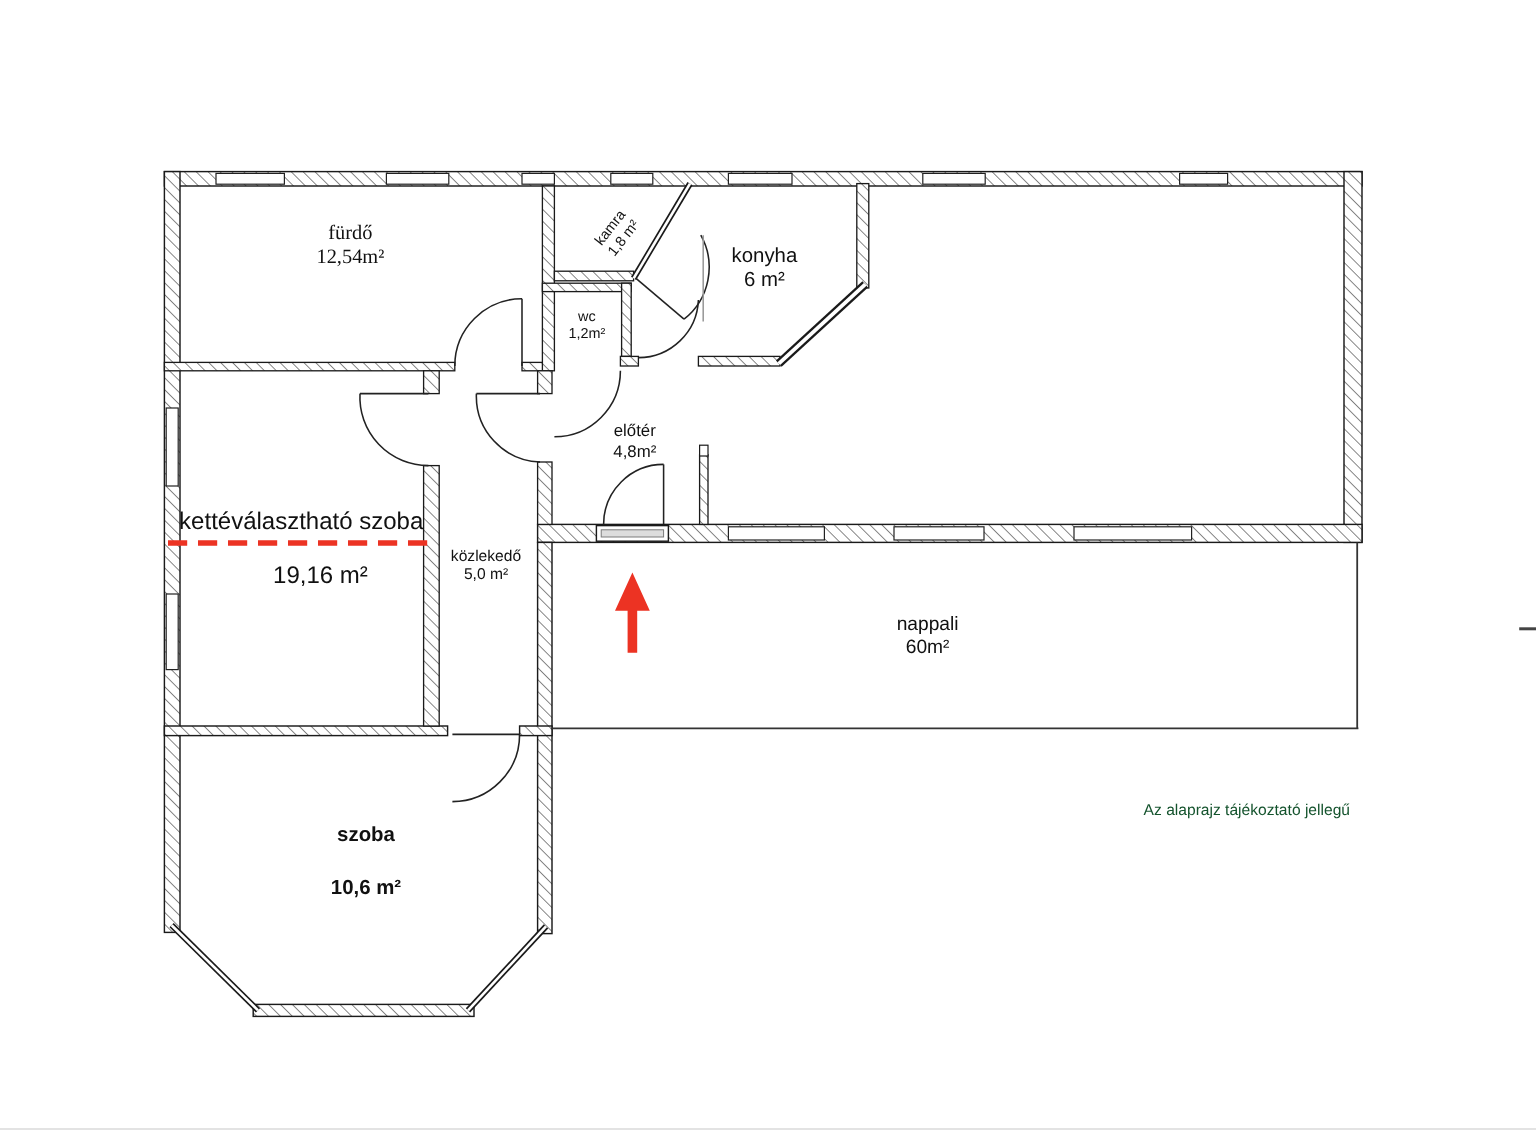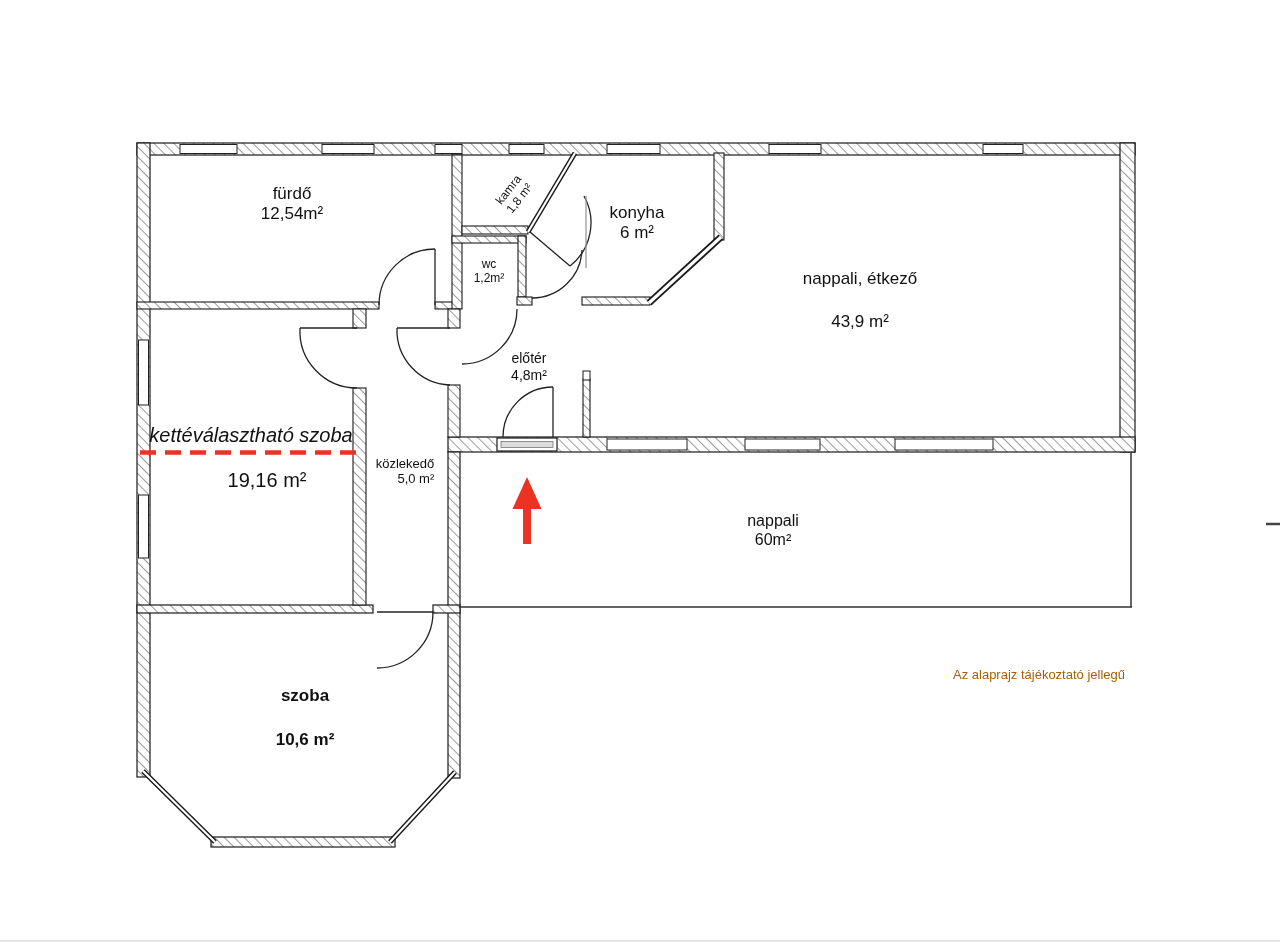--- a/index.html
+++ b/index.html
@@ -1,34 +1,34 @@
 <!DOCTYPE html>
 <html><head>
 <meta charset="utf-8">
 <style>
   html,body{margin:0;padding:0;background:#ffffff;}
   .plan{position:relative;width:1280px;height:942px;background:#ffffff;overflow:hidden;
         font-family:"Liberation Sans",sans-serif;}
   .plan svg{position:absolute;left:0;top:0;}
   .lbl{position:absolute;transform:translate(-50%,-50%);text-align:center;color:#111;
        white-space:nowrap;line-height:1.18;}
-  .lbl-furdo{left:292px;top:204px;font-size:17px;}
+  .lbl-furdo{left:292px;top:204px;font-size:17px;font-family:Liberation Serif, serif;}
   .lbl-kamra{left:514px;top:194px;font-size:12px;transform:translate(-50%,-50%) rotate(-52deg);}
   .lbl-konyha{left:637px;top:223px;font-size:17px;}
   .lbl-wc{left:489px;top:271px;font-size:12px;}
   .lbl-eloter{left:529px;top:367px;font-size:14px;}
   .lbl-nappali{left:860px;top:301px;font-size:17px;}
   .lbl-nappali .area{display:block;margin-top:23px;}
   .lbl-szoba{left:305px;top:718px;font-size:17px;font-weight:bold;}
   .lbl-szoba .area{display:block;margin-top:24px;}
-  .lbl-kettev-name{left:251px;top:436px;font-size:20px;font-style:italic;}
+  .lbl-kettev-name{left:251px;top:436px;font-size:20px;}
   .lbl-kettev-area{left:267px;top:481px;font-size:20px;}
-  .lbl-kozlekedo{left:405px;top:471px;font-size:13px;text-align:right;}
+  .lbl-kozlekedo{left:405px;top:471px;font-size:13px;}
   .lbl-terasz{left:773px;top:531px;font-size:16px;}
-  .lbl-disclaimer{left:1039px;top:675px;font-size:13px;color:#a16207;}
+  .lbl-disclaimer{left:1039px;top:675px;font-size:13px;color:#14532d;}
   .name,.area{display:block;}
   .bottom-edge{position:absolute;left:0;bottom:0;width:1280px;height:2px;background:#e3e3e3;}
 </style>
 </head>
 <body>
 
 <div class="plan">
 
 <svg width="1280" height="942" viewBox="0 0 1280 942">
   <defs>
@@ -148,24 +148,20 @@
 <div class="lbl lbl-wc">
   <span class="name">wc</span>
   <span class="area">1,2m²</span>
 </div>
 
 <div class="lbl lbl-eloter">
   <span class="name">előtér</span>
   <span class="area">4,8m²</span>
 </div>
 
-<div class="lbl lbl-nappali">
-  <span class="name">nappali, étkező</span>
-  <span class="area">43,9 m²</span>
-</div>
 
 <div class="lbl lbl-kettev-name">
   <span class="name">kettéválasztható szoba</span>
 </div>
 <div class="lbl lbl-kettev-area">
   <span class="area">19,16 m²</span>
 </div>
 
 <div class="lbl lbl-kozlekedo">
   <span class="name">közlekedő</span>

